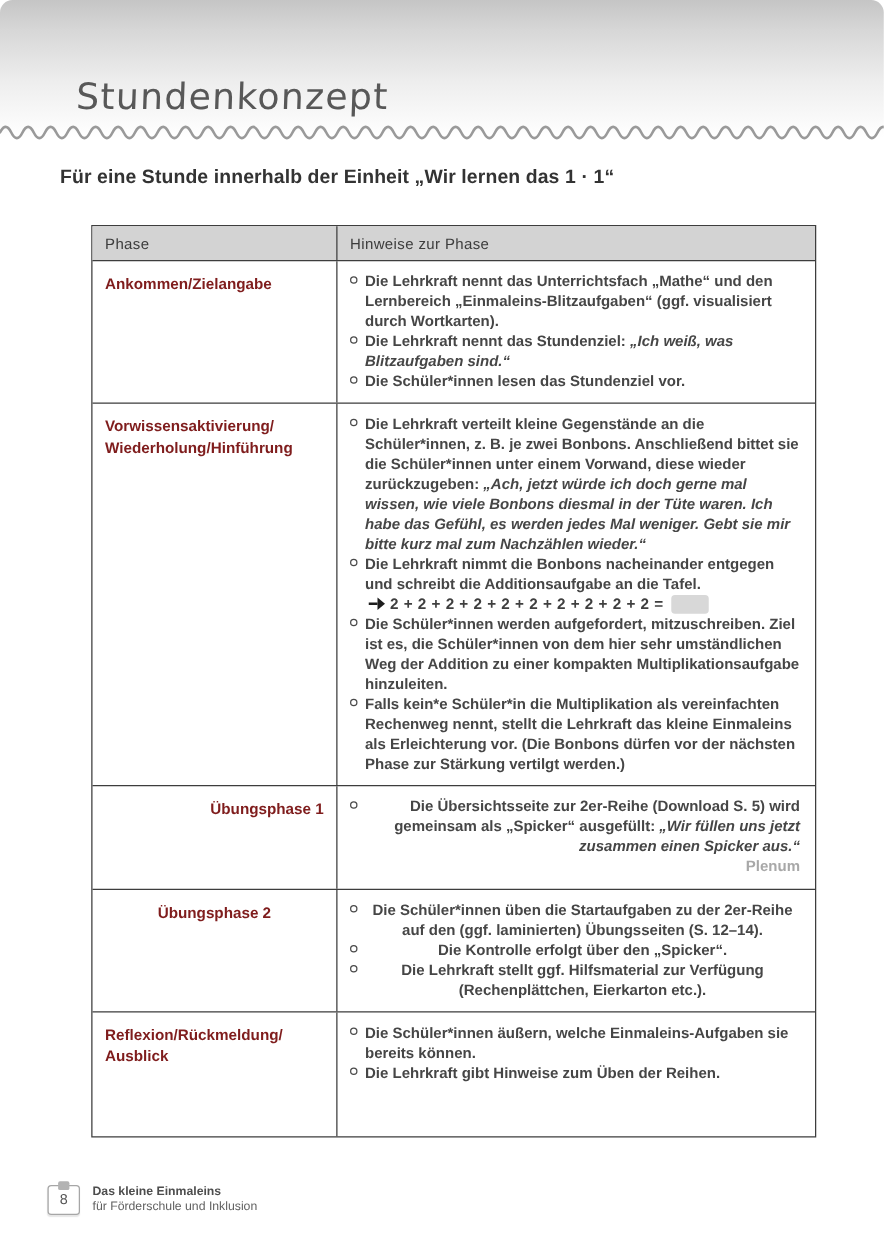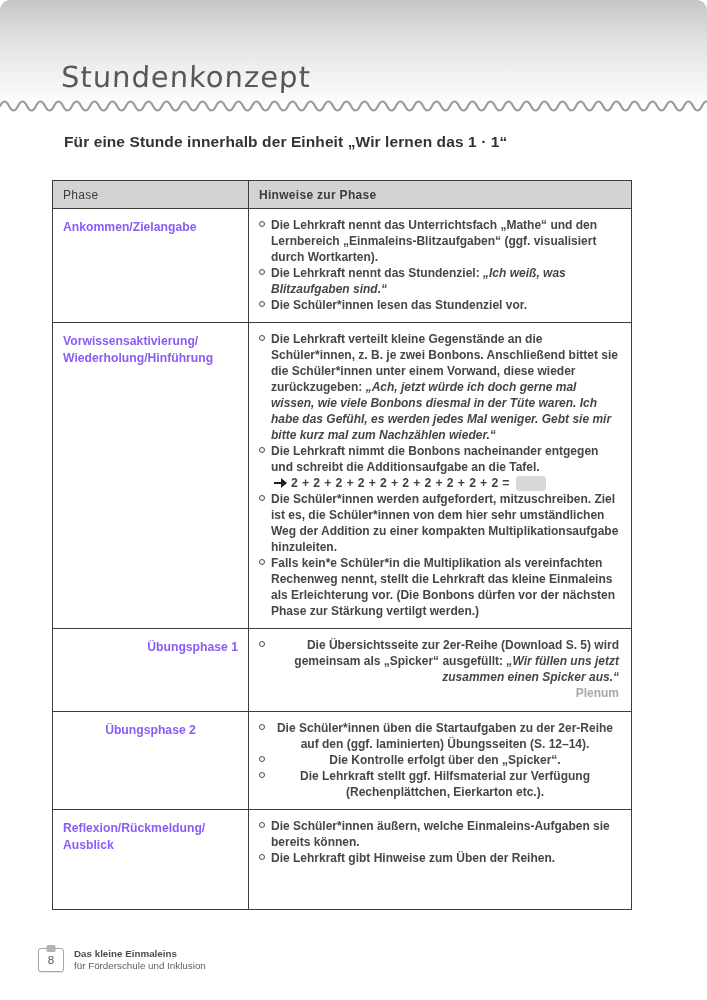--- a/index.html
+++ b/index.html
@@ -9,31 +9,31 @@
 
   .top-band { position:absolute; top:0; left:0; width:707px; height:110px;
     background:linear-gradient(to bottom,#c5c5c5 0%,#d7d7d7 22%,#eeeeee 60%,#ffffff 100%);
     border-radius:10px 10px 0 0; }
 
   .title { position:absolute; left:61px; top:60px; font-family:"DejaVu Sans", sans-serif;
     font-size:29px; font-weight:400; color:#585858; letter-spacing:1px; transform:skewX(-2deg); }
 
   .wavy { position:absolute; left:0; top:96px; width:707px; height:20px; }
 
-  .subtitle { position:absolute; left:64px; top:133px; font-size:15.5px; font-weight:bold;
+  .subtitle { position:absolute; left:48px; top:133px; font-size:15.5px; font-weight:bold;
     color:#333333; letter-spacing:0.1px; }
 
-  .tbl { position:absolute; left:52px; top:180px; width:580px; border:1.5px solid #3d3d3d;
+  .tbl { position:absolute; left:73px; top:180px; width:580px; border:1.5px solid #3d3d3d;
     background:#ffffff; }
   .thead, .tr { display:grid; grid-template-columns:195px 1fr; }
   .thead .th { background:#d3d3d3; height:27px; display:flex; align-items:center;
     padding:0 10px; font-size:12px; color:#3c3c3c; letter-spacing:0.3px; }
-  .thead .th-right { border-left:1.2px solid #3d3d3d;font-weight:bold; }
+  .thead .th-right { border-left:1.2px solid #3d3d3d; }
   .tr { border-top:1.2px solid #3d3d3d; }
-  .td.phase { padding:10px 10px 8px 10px; font-weight:bold; font-size:12.2px; color:#8b5cf6;
+  .td.phase { padding:10px 10px 8px 10px; font-weight:bold; font-size:12.2px; color:#7f1d1d;
     line-height:17px; }
   .td.hints { border-left:1.2px solid #3d3d3d; padding:8px 12px 9px 10px; font-size:12px;
     color:#464646; line-height:16px;font-weight:bold; }
 
   .item { display:flex; gap:6px; }
   .ring { flex:0 0 auto; width:6px; height:6px; border:1.6px solid #4a4a4a; border-radius:50%;
     margin-top:4.2px; }
   .txt { flex:1; }
   .it { font-style:italic; }
 

